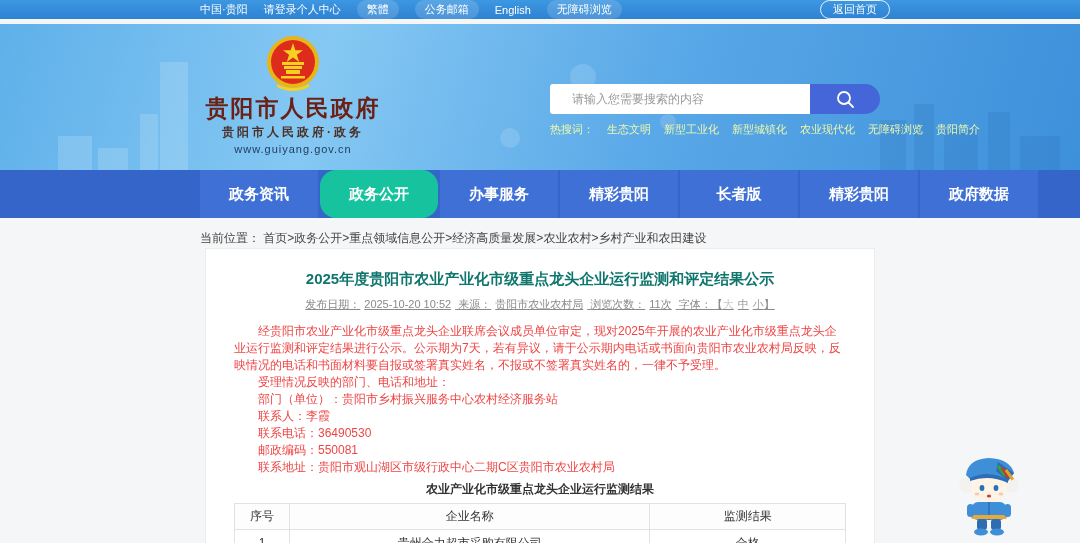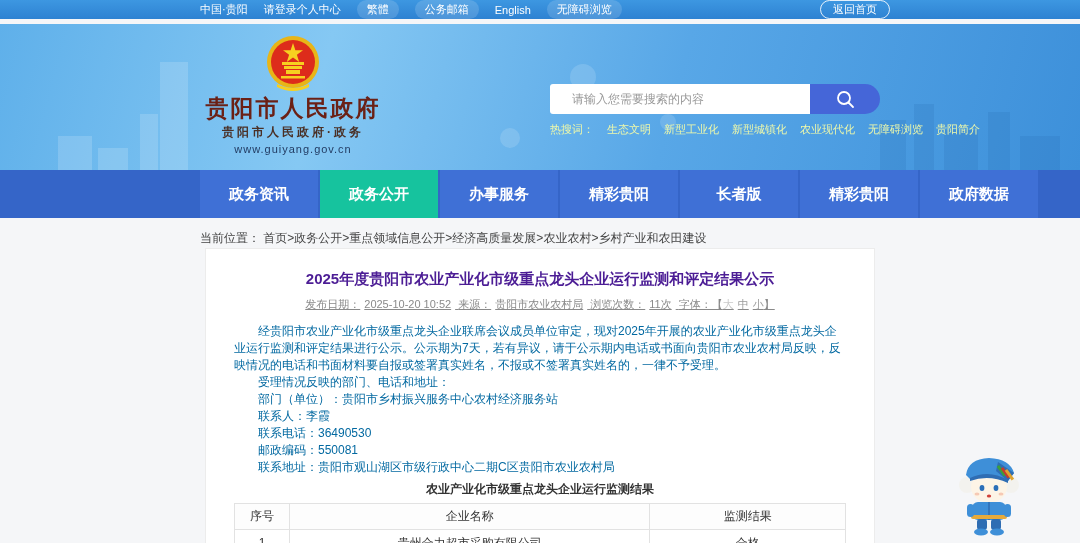--- a/index.html
+++ b/index.html
@@ -35,33 +35,33 @@
   .search-input::placeholder{color:#999;}
   .search-btn{width:70px;background:#4566d8;border:none;border-radius:0 15px 15px 0;
     display:flex;align-items:center;justify-content:center;cursor:pointer;}
   .hot-row{margin-top:8px;font-size:11px;color:#edf8ab;display:flex;gap:13px;white-space:nowrap;}
   .hot-row a{color:#edf8ab;text-decoration:none;cursor:pointer;}
   
   .nav{position:absolute;top:170px;left:0;right:0;height:48px;background:#3565c8;
     display:flex;padding-left:200px;box-sizing:border-box;}
   .nav-tab{width:118px;height:100%;display:flex;align-items:center;justify-content:center;
     color:#fff;font-size:15px;font-weight:bold;background:#3f70d6;margin-right:2px;cursor:pointer;}
-  .nav-tab.active{background:#16c39e;}
+  .nav-tab.active{background:#16c39e;border-radius:16px;}
   
   .main{position:absolute;top:218px;left:0;right:0;bottom:0;background:#f5f6f8;}
   .breadcrumb{margin:12px 0 0 200px;font-size:12px;color:#444;}
   .breadcrumb .bc-path{cursor:pointer;}
   .card{position:absolute;left:205px;top:30px;width:670px;height:620px;background:#fff;
     border:1px solid #ececec;box-sizing:border-box;padding:20px 28px 0;}
-  .article-title{text-align:center;font-size:15px;font-weight:bold;color:#4c1d95;line-height:19px;}
+  .article-title{text-align:center;font-size:15px;font-weight:bold;color:#0f766e;line-height:19px;}
   .article-meta{text-align:center;font-size:11px;color:#8a8a8a;margin-top:9px;white-space:nowrap;text-decoration:underline;}
   .article-meta span{margin-right:4px;}
   .fs-large{color:#c9c9c9;cursor:pointer;}
   .fs-mid,.fs-small{color:#9a9a9a;cursor:pointer;margin-left:4px;}
-  .article-body{margin-top:11px;font-size:12px;color:#0369a1;line-height:17px;}
+  .article-body{margin-top:11px;font-size:12px;color:#ef4444;line-height:17px;}
   .article-body p{margin:0;text-indent:2em;}
   .table-caption{text-align:center;font-size:12px;font-weight:bold;color:#333;margin-top:5px;}
   table.result{width:100%;border-collapse:collapse;margin-top:5px;font-size:12px;color:#333;
     table-layout:fixed;}
   table.result th,table.result td{border:1px solid #e2e2e2;text-align:center;font-weight:normal;}
   table.result th{height:23px;background:#fdfdfd;}
   table.result td{height:24px;}
   .col-no{width:9%;}.col-name{width:59%;}.col-result{width:32%;}
   
   .mascot{position:absolute;right:60px;bottom:6px;width:62px;height:88px;cursor:pointer;z-index:9;}

